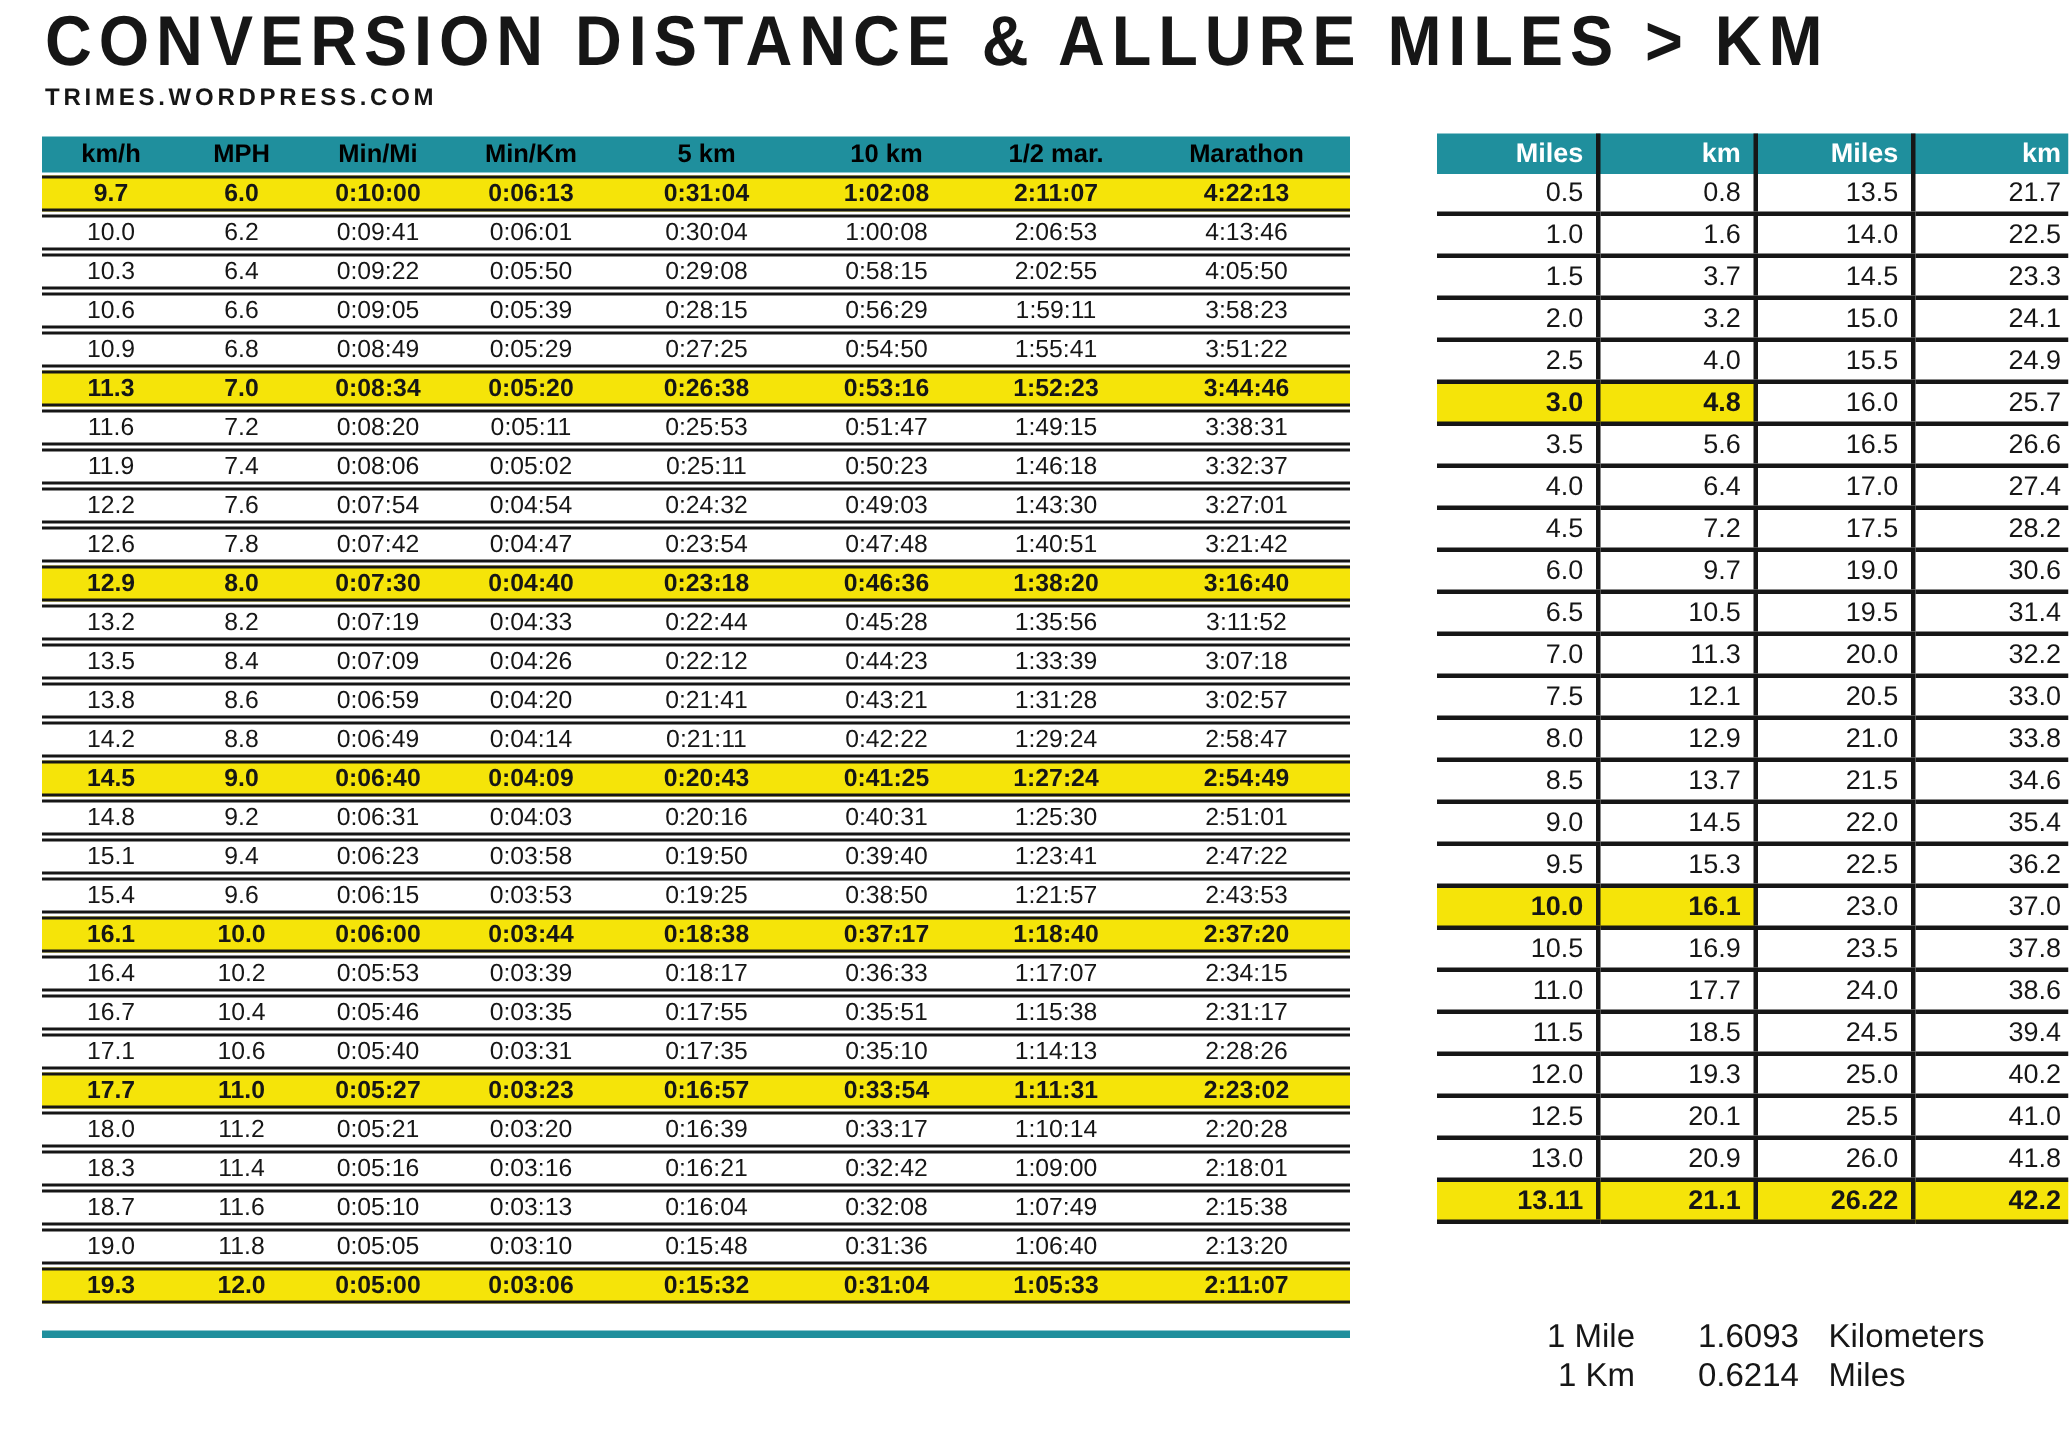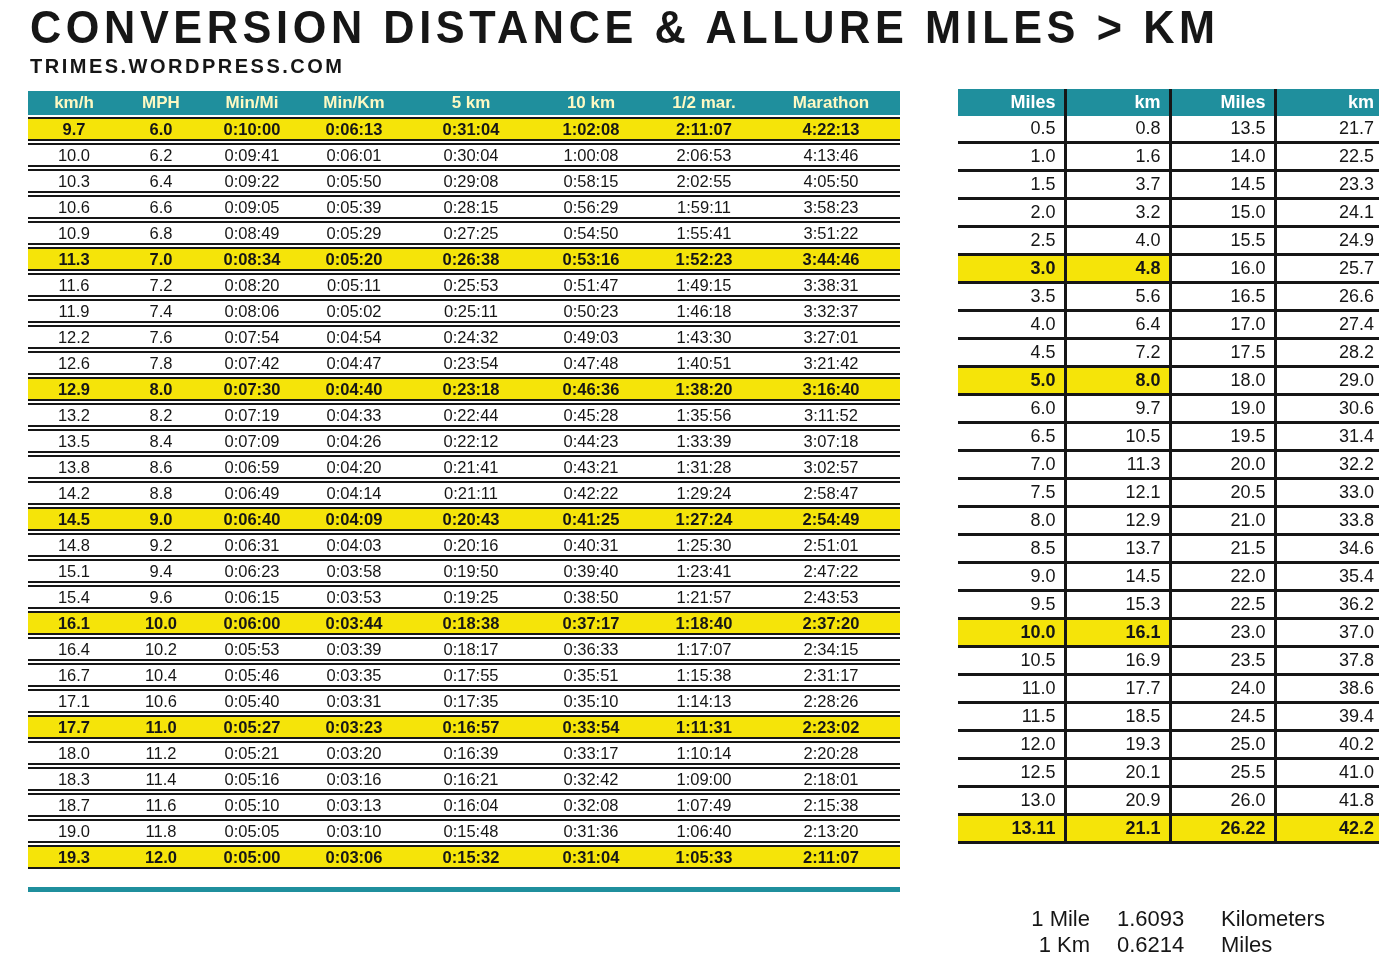--- a/index.html
+++ b/index.html
@@ -13,32 +13,32 @@
     width:1379px;height:967px;overflow:hidden;background:#ffffff;
     font-family:"Liberation Sans","DejaVu Sans",sans-serif;color:var(--ink);
   }
   
   .masthead{padding:2px 0 0 30px;}
   .title{
     font-size:47px;font-weight:700;letter-spacing:5px;line-height:50px;
     white-space:nowrap;transform:scaleX(0.92);transform-origin:left center;
   }
   .subtitle{
-    font-size:20px;font-weight:700;letter-spacing:2.5px;line-height:24px;
+    font-size:16px;font-weight:700;letter-spacing:2.5px;line-height:24px;
     margin-top:2px;white-space:nowrap;
   }
   
   .content{display:flex;align-items:flex-start;margin-top:11px;}
   
   .pace-wrap{margin-left:28px;width:872px;}
   table.pace{
     border-collapse:separate;border-spacing:0 2px;width:872px;table-layout:fixed;
   }
   table.pace th{
-    background:var(--teal);color:#fef9c3;font-size:17px;font-weight:700;
+    background:var(--teal);color:#000000;font-size:17px;font-weight:700;
     height:24px;text-align:center;padding:0;
   }
   table.pace td{
     text-align:center;font-size:16.5px;height:18px;line-height:18px;
     padding:1px 0;border-top:2px solid var(--ink);border-bottom:2px solid var(--ink);
     white-space:nowrap;
   }
   table.pace tr.hl td{background:var(--yellow);font-weight:700;}
   .bottom-strip{height:5px;background:var(--teal);margin-top:16px;}
   
@@ -54,22 +54,22 @@
     text-align:right;font-size:18px;height:23px;line-height:23px;
     padding:1px 8px 1px 0;border-bottom:3px solid var(--ink);white-space:nowrap;
   }
   table.dist th + th, table.dist td + td{border-left:3px solid var(--ink);}
   table.dist td.hl{background:var(--yellow);font-weight:700;}
   table.dist td:last-child, table.dist th:last-child{padding-right:5px;}
   
   .footnotes{margin-top:62px;padding-left:50px;}
   .footnote-row{display:flex;font-size:22px;line-height:26px;}
   .fn-label{width:82px;text-align:right;white-space:nowrap;}
-  .fn-value{width:78px;margin-left:27px;text-align:left;white-space:nowrap;}
-  .fn-unit{margin-left:26px;text-align:right;white-space:nowrap;}
+  .fn-value{width:78px;margin-left:42px;text-align:left;white-space:nowrap;}
+  .fn-unit{margin-left:9px;text-align:right;white-space:nowrap;}
 </style>
 </head>
 <body>
 
 <div class="masthead">
   <div class="title">CONVERSION DISTANCE &amp; ALLURE MILES &gt; KM</div>
   <div class="subtitle">TRIMES.WORDPRESS.COM</div>
 </div>
 
 <div class="content">
@@ -459,26 +459,20 @@
             <td>17.0</td>
             <td>27.4</td>
           </tr>
           <tr>
             <td>4.5</td>
             <td>7.2</td>
             <td>17.5</td>
             <td>28.2</td>
           </tr>
           <tr>
-            <td class="hl">5.0</td>
-            <td class="hl">8.0</td>
-            <td>18.0</td>
-            <td>29.0</td>
-          </tr>
-          <tr>
             <td>6.0</td>
             <td>9.7</td>
             <td>19.0</td>
             <td>30.6</td>
           </tr>
           <tr>
             <td>6.5</td>
             <td>10.5</td>
             <td>19.5</td>
             <td>31.4</td>

